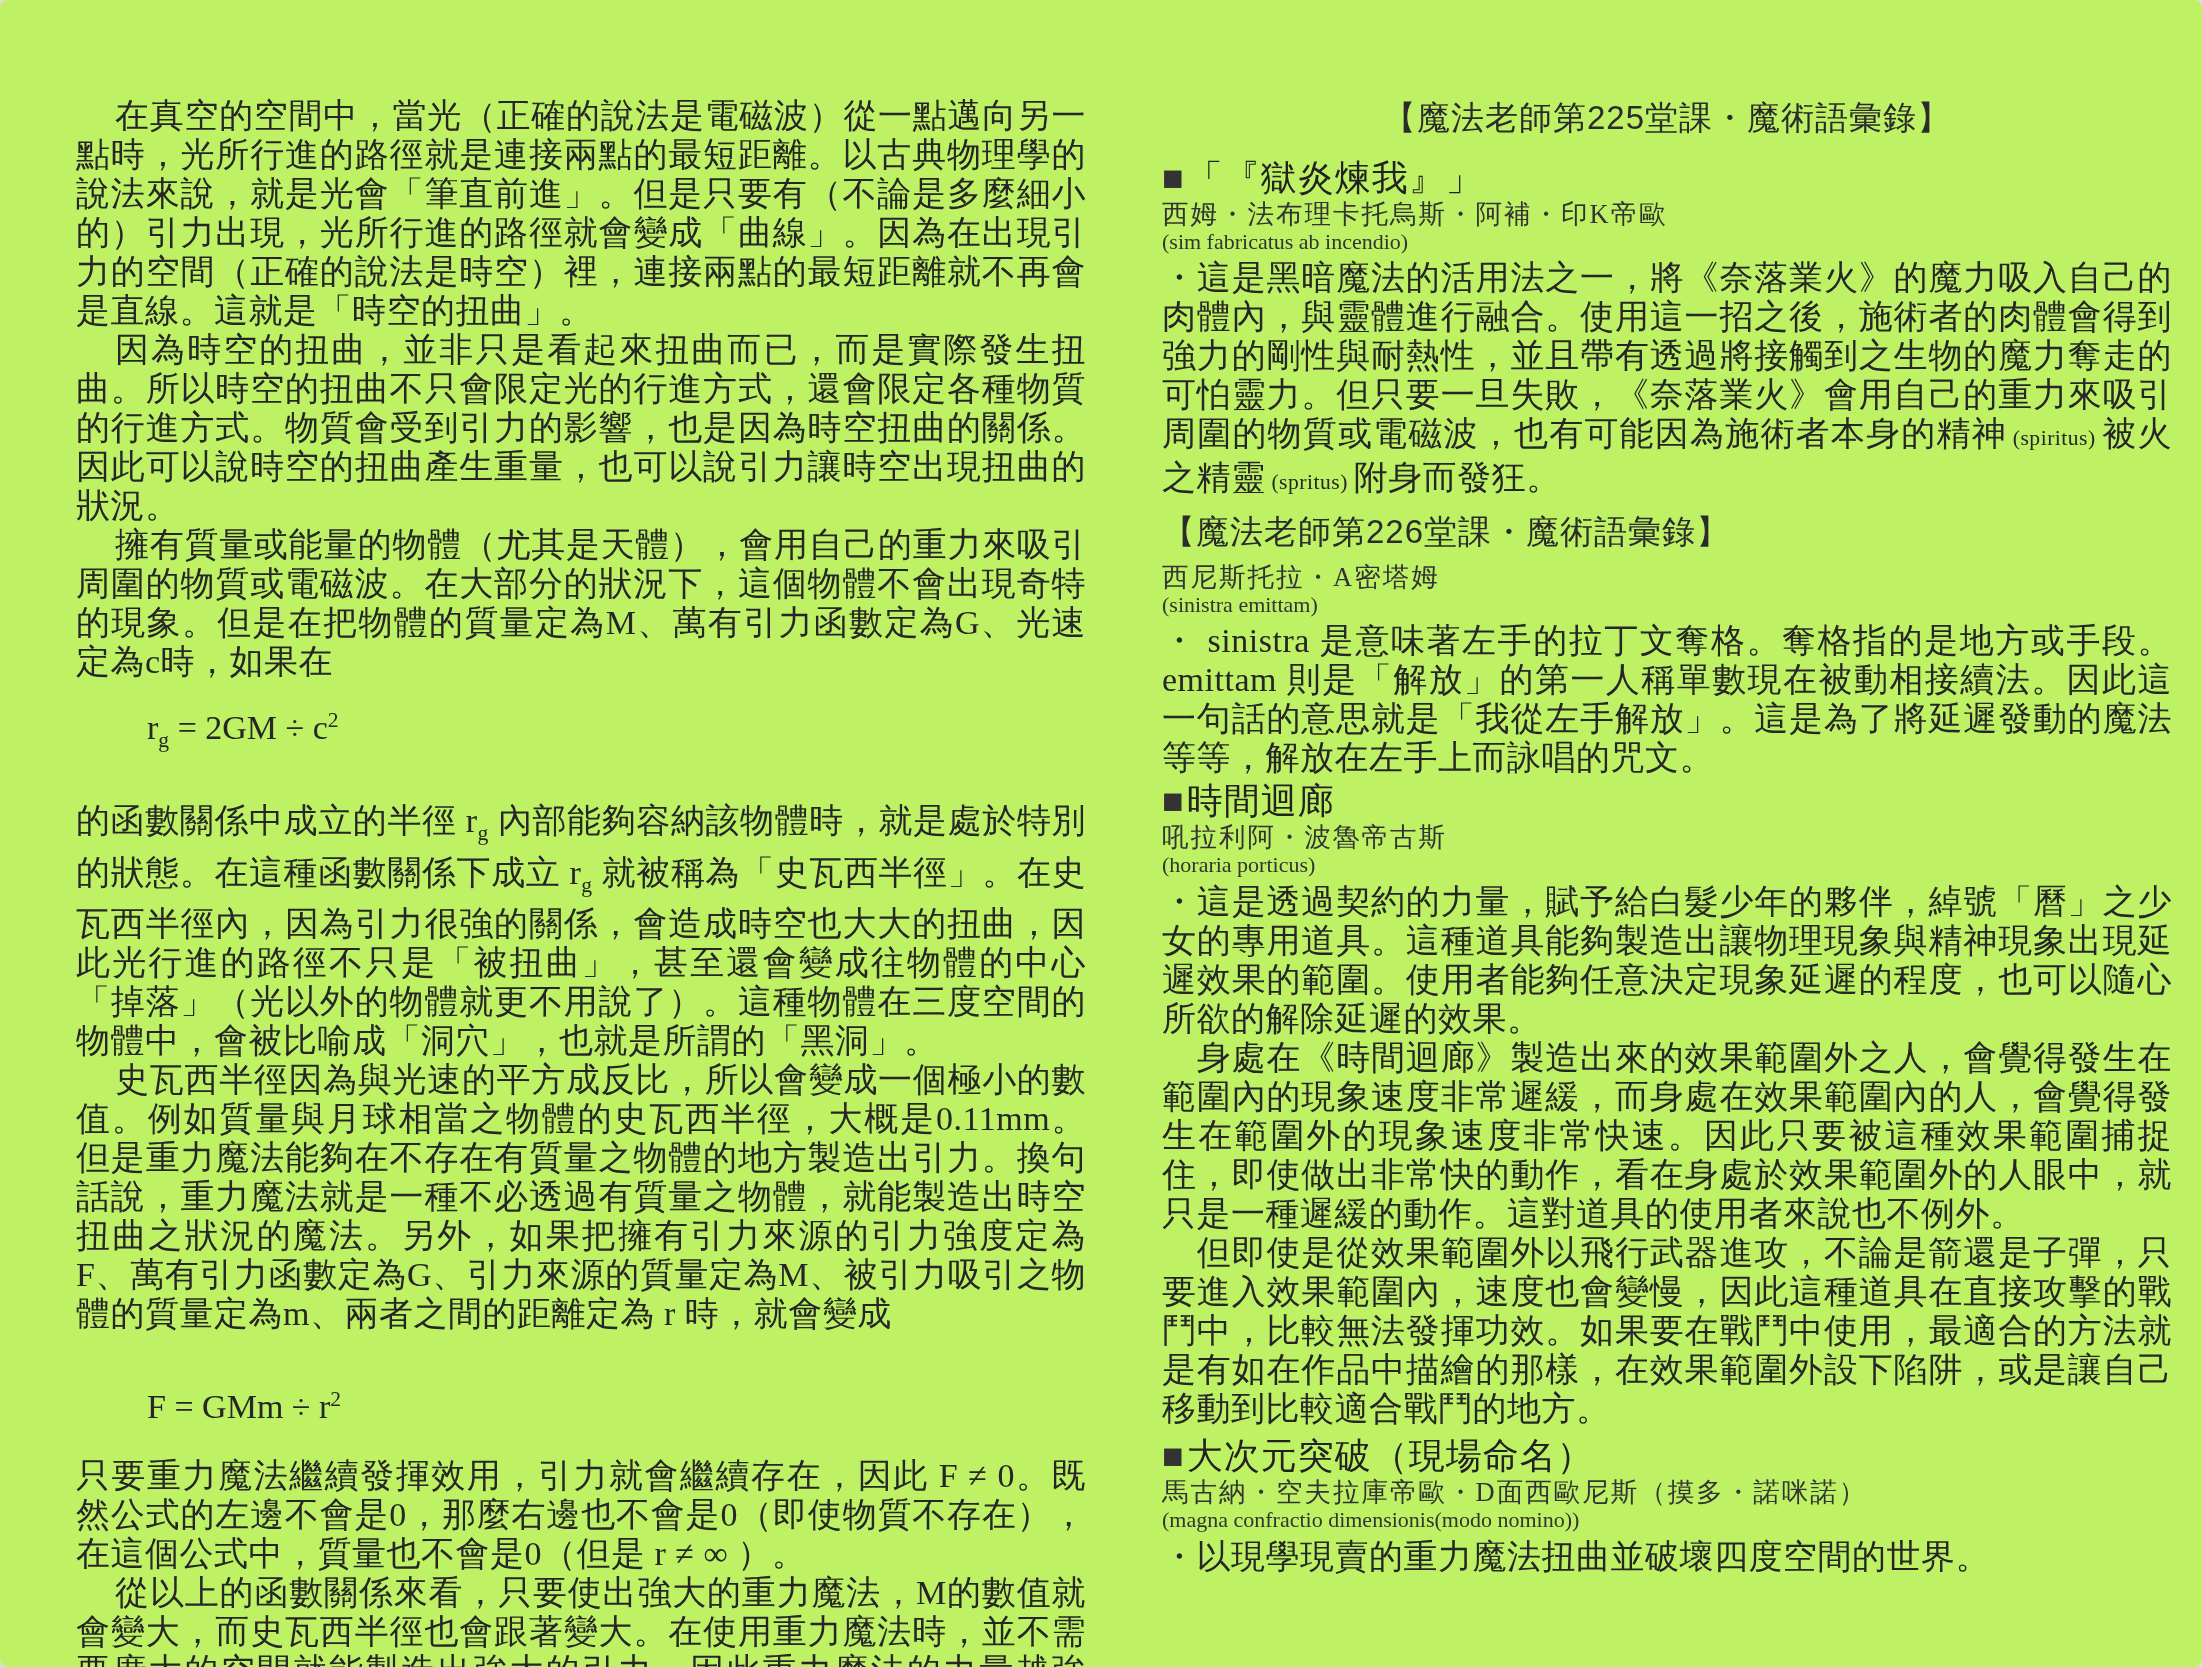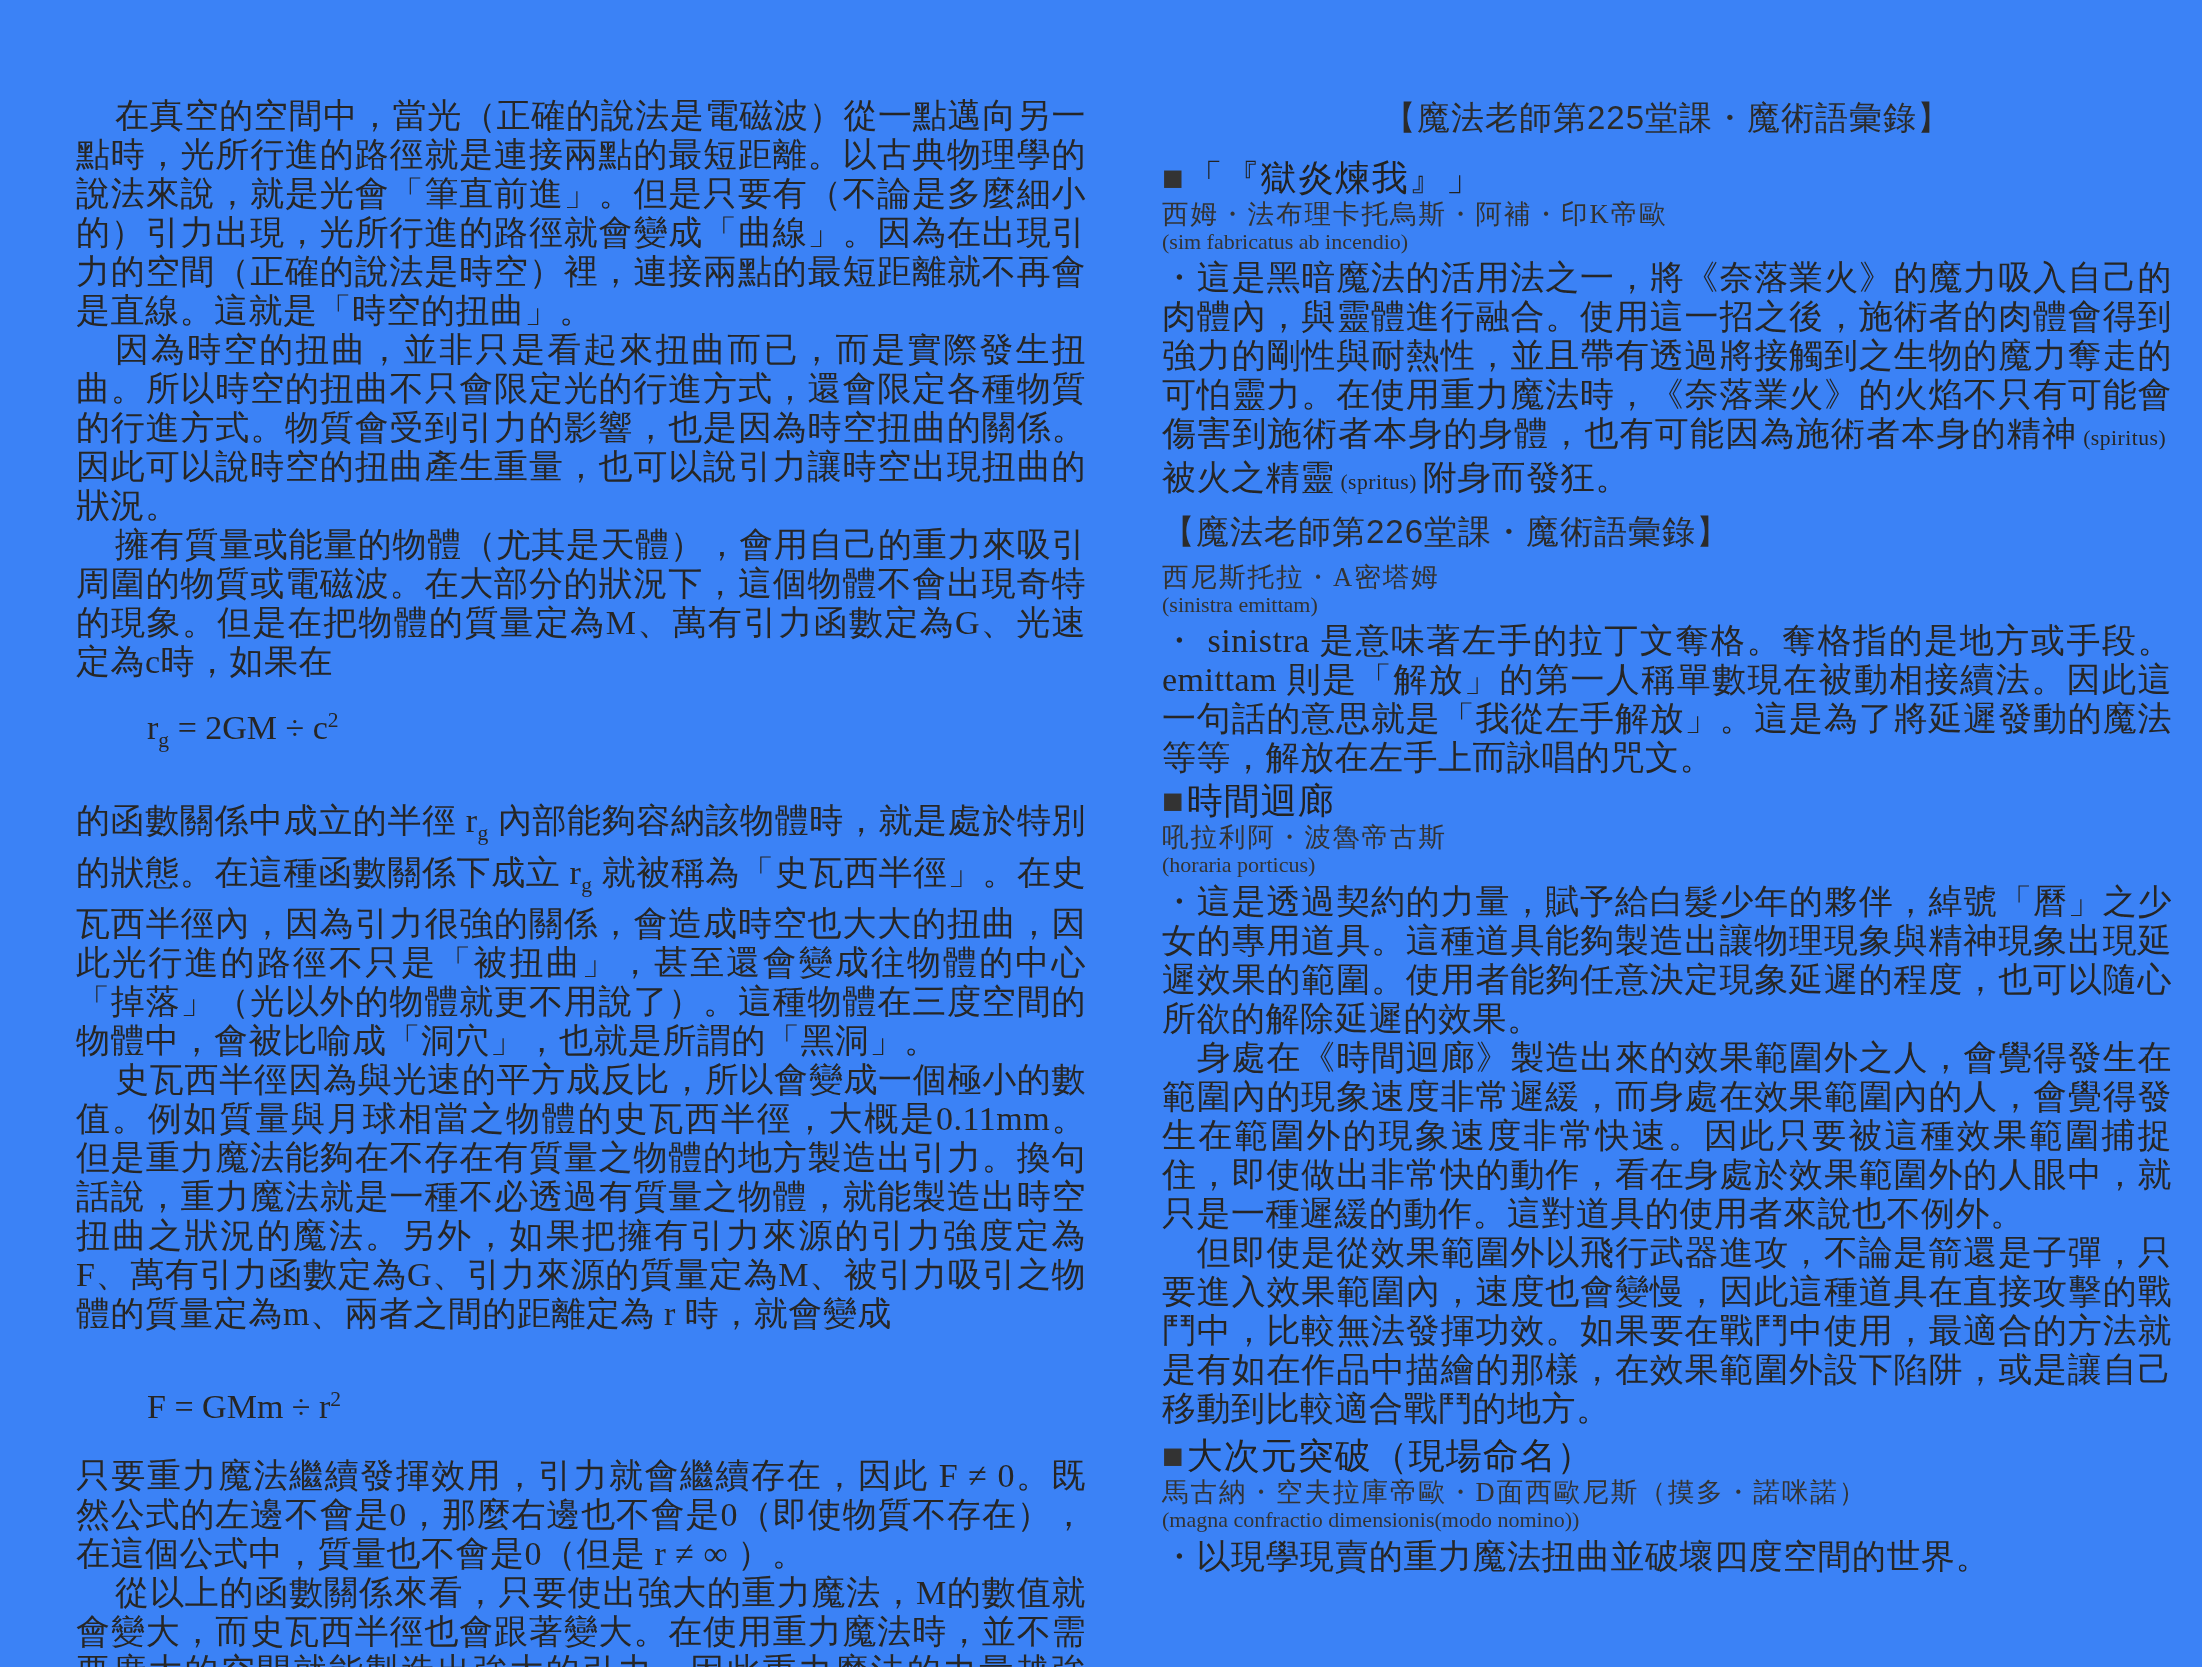--- a/index.html
+++ b/index.html
@@ -1,22 +1,23 @@
 <!DOCTYPE html>
 <html><head>
 <meta charset="utf-8">
 <style>
   html,body{margin:0;padding:0;background:#dddddb;}
   .scan{
     position:relative;
     width:2202px;height:1667px;
-    background:#3b82f6;
+    background:#bef264;
     overflow:hidden;
     font-family:"Liberation Serif","DejaVu Serif",serif;
     color:#262626;
+    border-radius:8px;
   }
   .col{position:absolute;top:0;}
   .col-left{left:76px;top:96px;width:1010px;}
   .col-right{left:1162px;top:94px;width:1010px;}
   p.body{
     font-size:34px;line-height:39px;margin:0;
     text-align:justify;text-justify:inter-ideograph;
     letter-spacing:0.5px;
   }
   .indent{text-indent:1.15em;}
@@ -76,21 +77,21 @@
   </div>
 
   <div class="col col-right">
 
     <h2 class="lesson-header hdr-top">【魔法老師第225堂課・魔術語彙錄】</h2>
 
     <div>
       <p class="entry-title"><span class="sq">■</span><span>「『獄炎煉我』」</span></p>
       <p class="entry-reading">西姆・法布理卡托烏斯・阿補・印K帝歐</p>
       <p class="entry-latin">(sim fabricatus ab incendio)</p>
-      <p class="body"><span>・這是黑暗魔法的活用法之一，將《奈落業火》的魔力吸入自己的肉體內，與靈體進行融合。使用這一招之後，施術者的肉體會得到強力的剛性與耐熱性，並且帶有透過將接觸到之生物的魔力奪走的可怕靈力。在使用重力魔法時，《奈落業火》的火焰不只有可能會傷害到施術者本身的身體，也有可能因為施術者本身的精神</span><span class="inline-small">(spiritus)</span><span>被火之精靈</span><span class="inline-small">(spritus)</span><span>附身而發狂。</span></p>
+      <p class="body"><span>・這是黑暗魔法的活用法之一，將《奈落業火》的魔力吸入自己的肉體內，與靈體進行融合。使用這一招之後，施術者的肉體會得到強力的剛性與耐熱性，並且帶有透過將接觸到之生物的魔力奪走的可怕靈力。但只要一旦失敗，《奈落業火》會用自己的重力來吸引周圍的物質或電磁波，也有可能因為施術者本身的精神</span><span class="inline-small">(spiritus)</span><span>被火之精靈</span><span class="inline-small">(spritus)</span><span>附身而發狂。</span></p>
     </div>
 
     <h2 class="lesson-header hdr-mid">【魔法老師第226堂課・魔術語彙錄】</h2>
 
     <div>
       <p class="entry-reading">西尼斯托拉・A密塔姆</p>
       <p class="entry-latin">(sinistra emittam)</p>
       <p class="body">・ sinistra 是意味著左手的拉丁文奪格。奪格指的是地方或手段。emittam 則是「解放」的第一人稱單數現在被動相接續法。因此這一句話的意思就是「我從左手解放」。這是為了將延遲發動的魔法等等，解放在左手上而詠唱的咒文。</p>
     </div>
 

